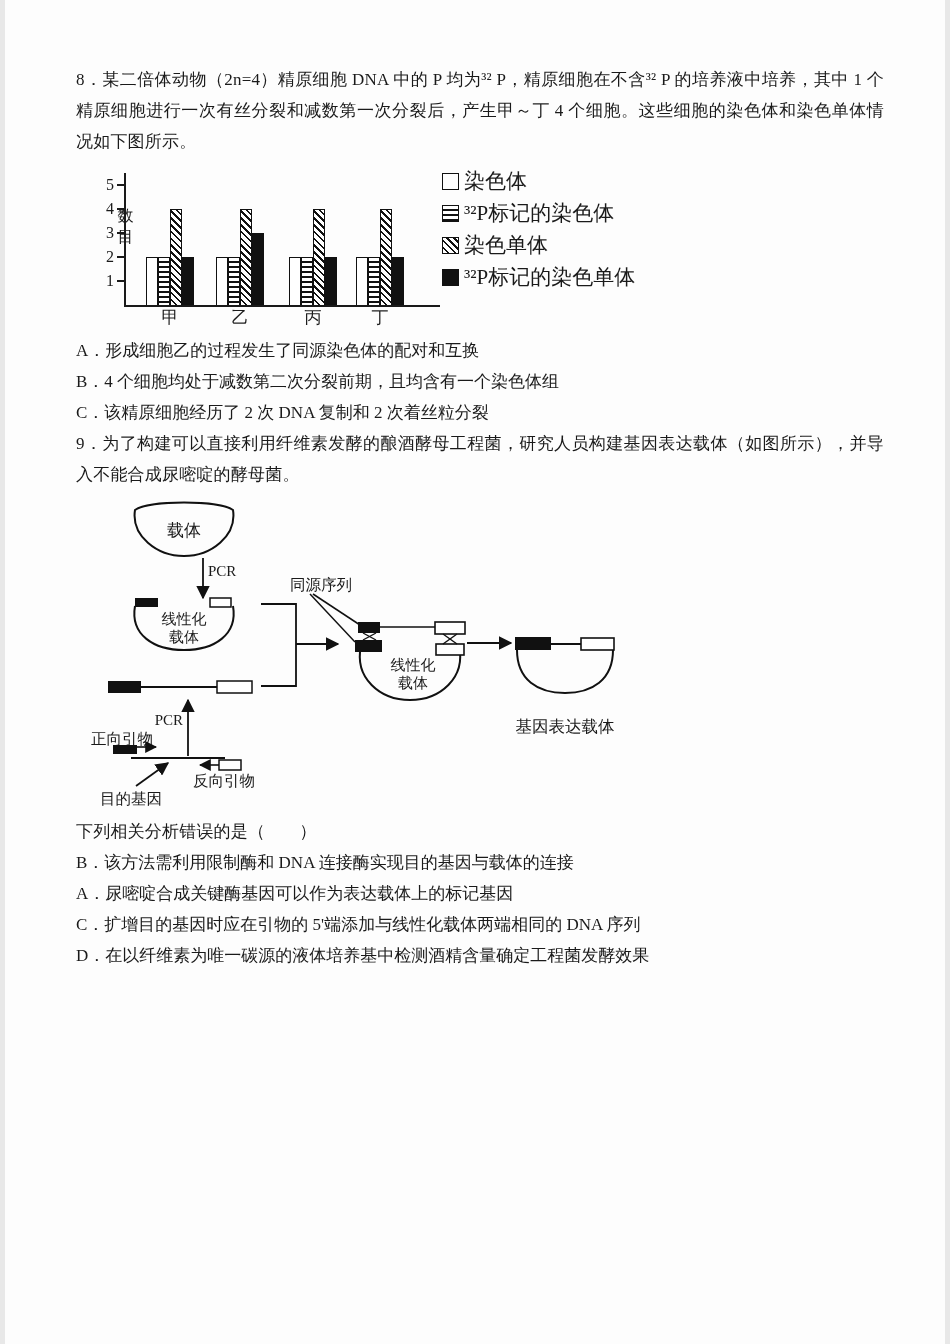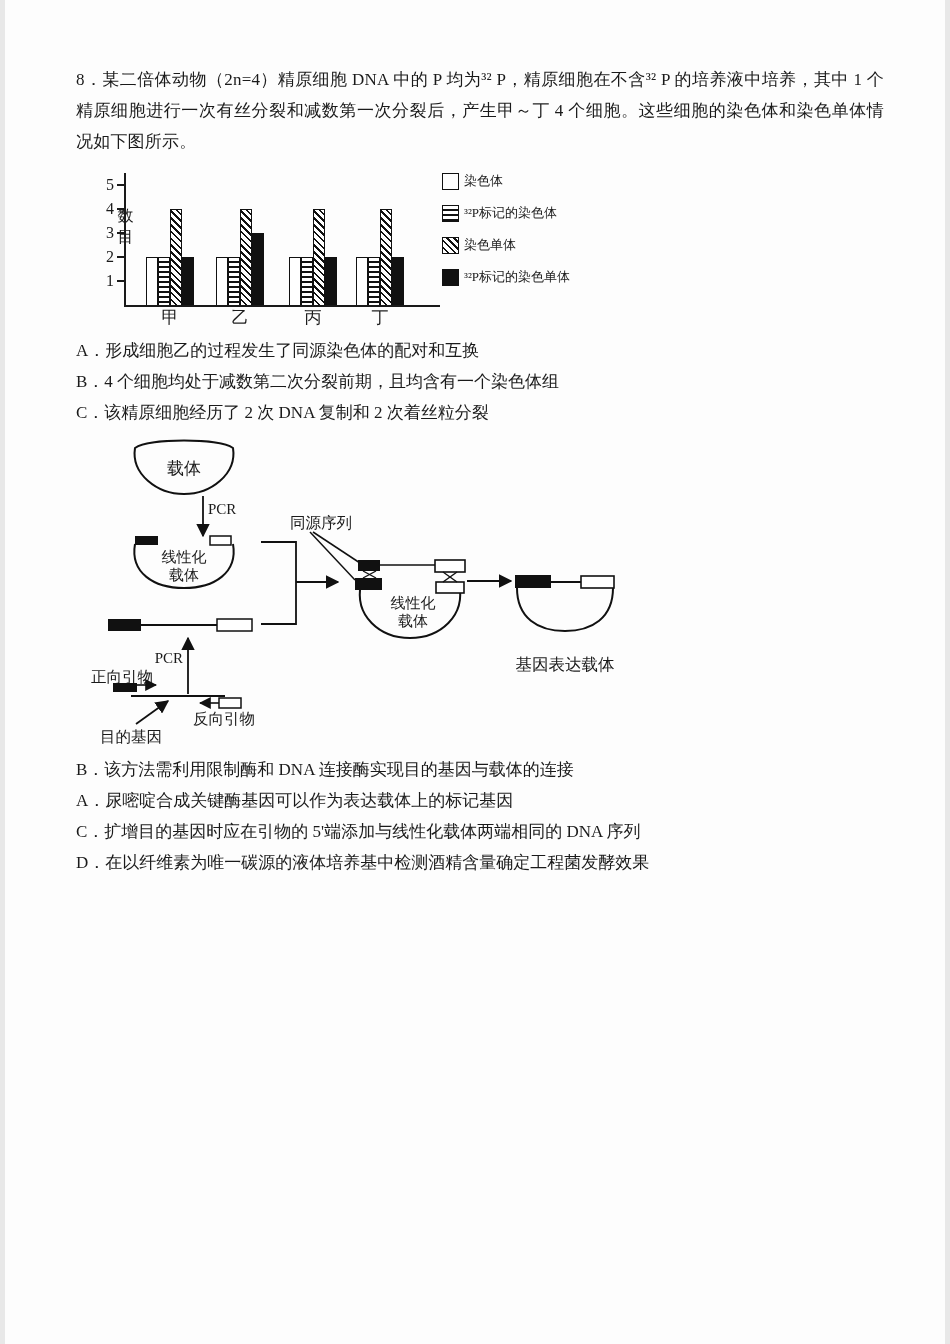--- a/index.html
+++ b/index.html
@@ -20,21 +20,21 @@
   .pat-hlines{background:repeating-linear-gradient(to bottom,#fff 0 3px,#111 3px 5px);}
   .pat-diagonal{background:repeating-linear-gradient(45deg,#fff 0 3px,#111 3px 4.8px);}
   .pat-solid{background:#111;border-color:#111;}
   .ytick{position:absolute;left:-9px;width:9px;height:2px;background:#1a1a1a;}
   .yticklab{position:absolute;left:-27px;width:15px;text-align:right;font-size:16px;line-height:20px;}
   .xcatlab{position:absolute;bottom:-24px;width:30px;text-align:center;font-size:17px;}
   .legend{position:absolute;left:366px;top:6px;}
   .legrow{display:flex;align-items:center;margin-bottom:8px;height:24px;}
   .sw{display:inline-block;width:17px;height:17px;box-sizing:border-box;border:1.5px solid #111;margin-right:5px;flex:0 0 auto;}
   .sw.pat-solid{border:1.5px solid #111;}
-  .leglab{font-size:13px;white-space:nowrap;}
+  .leglab{font-size:21px;white-space:nowrap;}
 
   
   .diag{display:block;margin:4px 0 2px 12px;}
   .diag text{font-family:"Liberation Serif","DejaVu Serif",serif;fill:#1a1a1a;}
 </style>
 </head>
 <body>
 
 <div class="page">
   <div class="content">
@@ -95,20 +95,21 @@
             </div>
           </div>
       </div>
 
       <p class="opt">A．形成细胞乙的过程发生了同源染色体的配对和互换</p>
       <p class="opt">B．4 个细胞均处于减数第二次分裂前期，且均含有一个染色体组</p>
       <p class="opt">C．该精原细胞经历了 2 次 DNA 复制和 2 次着丝粒分裂</p>
     </div>
 
     <div>
+      <p class="line">9．为了构建可以直接利用纤维素发酵的酿酒酵母工程菌，研究人员构建基因表达载体（如图所示），并导入不能合成尿嘧啶的酵母菌。</p>
 
       <svg class="diag" width="600" height="320" viewBox="0 0 600 320">
         <defs>
           <marker id="arr" viewBox="0 0 10 10" refX="9" refY="5" markerWidth="7.5" markerHeight="7.5" orient="auto-start-reverse">
             <path d="M0,0 L10,5 L0,10 z" fill="#111"></path>
           </marker>
         </defs>
 
         <g>
           <path d="M47,16 C62,6 130,6 145,16 C149,42 123,62 96,62 C69,62 43,42 47,16 Z" fill="none" stroke="#111" stroke-width="2"></path>
@@ -190,20 +191,21 @@
 
         <g>
           <line x1="445" y1="150" x2="510" y2="150" stroke="#111" stroke-width="2"></line>
           <rect x="427" y="143" width="36" height="13" fill="#111"></rect>
           <rect x="493" y="144" width="33" height="12" fill="#fff" stroke="#111" stroke-width="1.6"></rect>
           <path d="M429,156 C429,186 450,199 477,199 C504,199 525,186 525,156" fill="none" stroke="#111" stroke-width="2"></path>
           <text x="477" y="238" text-anchor="middle" font-size="16.5">基因表达载体</text>
         </g>
       </svg>
 
+      <p class="line">下列相关分析错误的是（　　）</p>
       <p class="opt">B．该方法需利用限制酶和 DNA 连接酶实现目的基因与载体的连接</p>
       <p class="opt">A．尿嘧啶合成关键酶基因可以作为表达载体上的标记基因</p>
       <p class="opt">C．扩增目的基因时应在引物的 5'端添加与线性化载体两端相同的 DNA 序列</p>
       <p class="opt">D．在以纤维素为唯一碳源的液体培养基中检测酒精含量确定工程菌发酵效果</p>
     </div>
 
 
   </div>
 </div>
 

